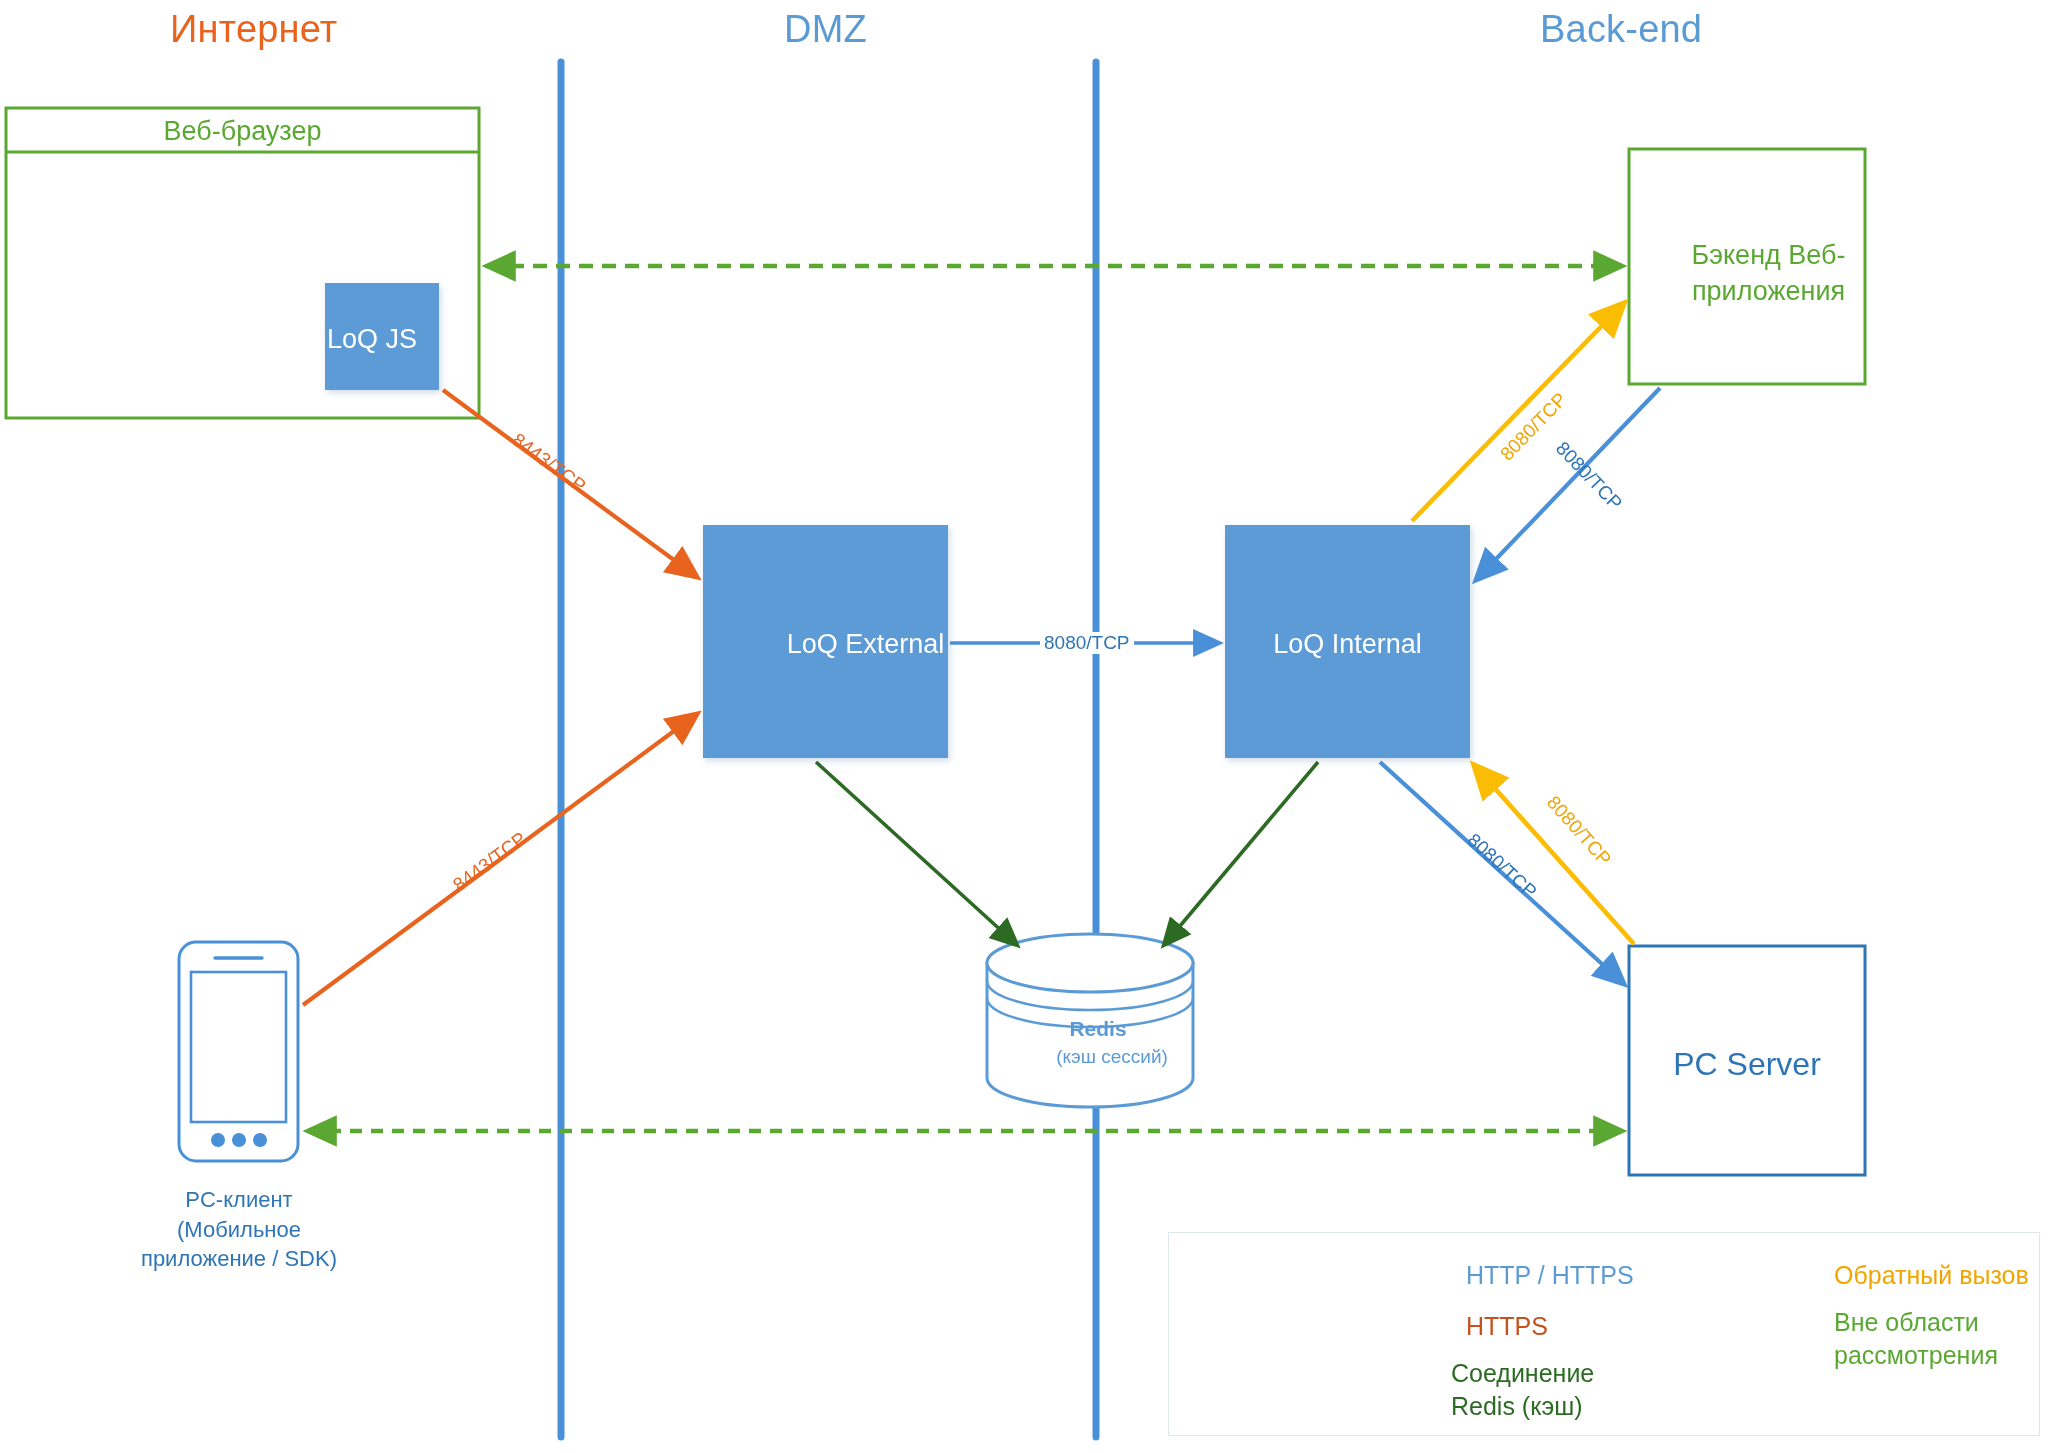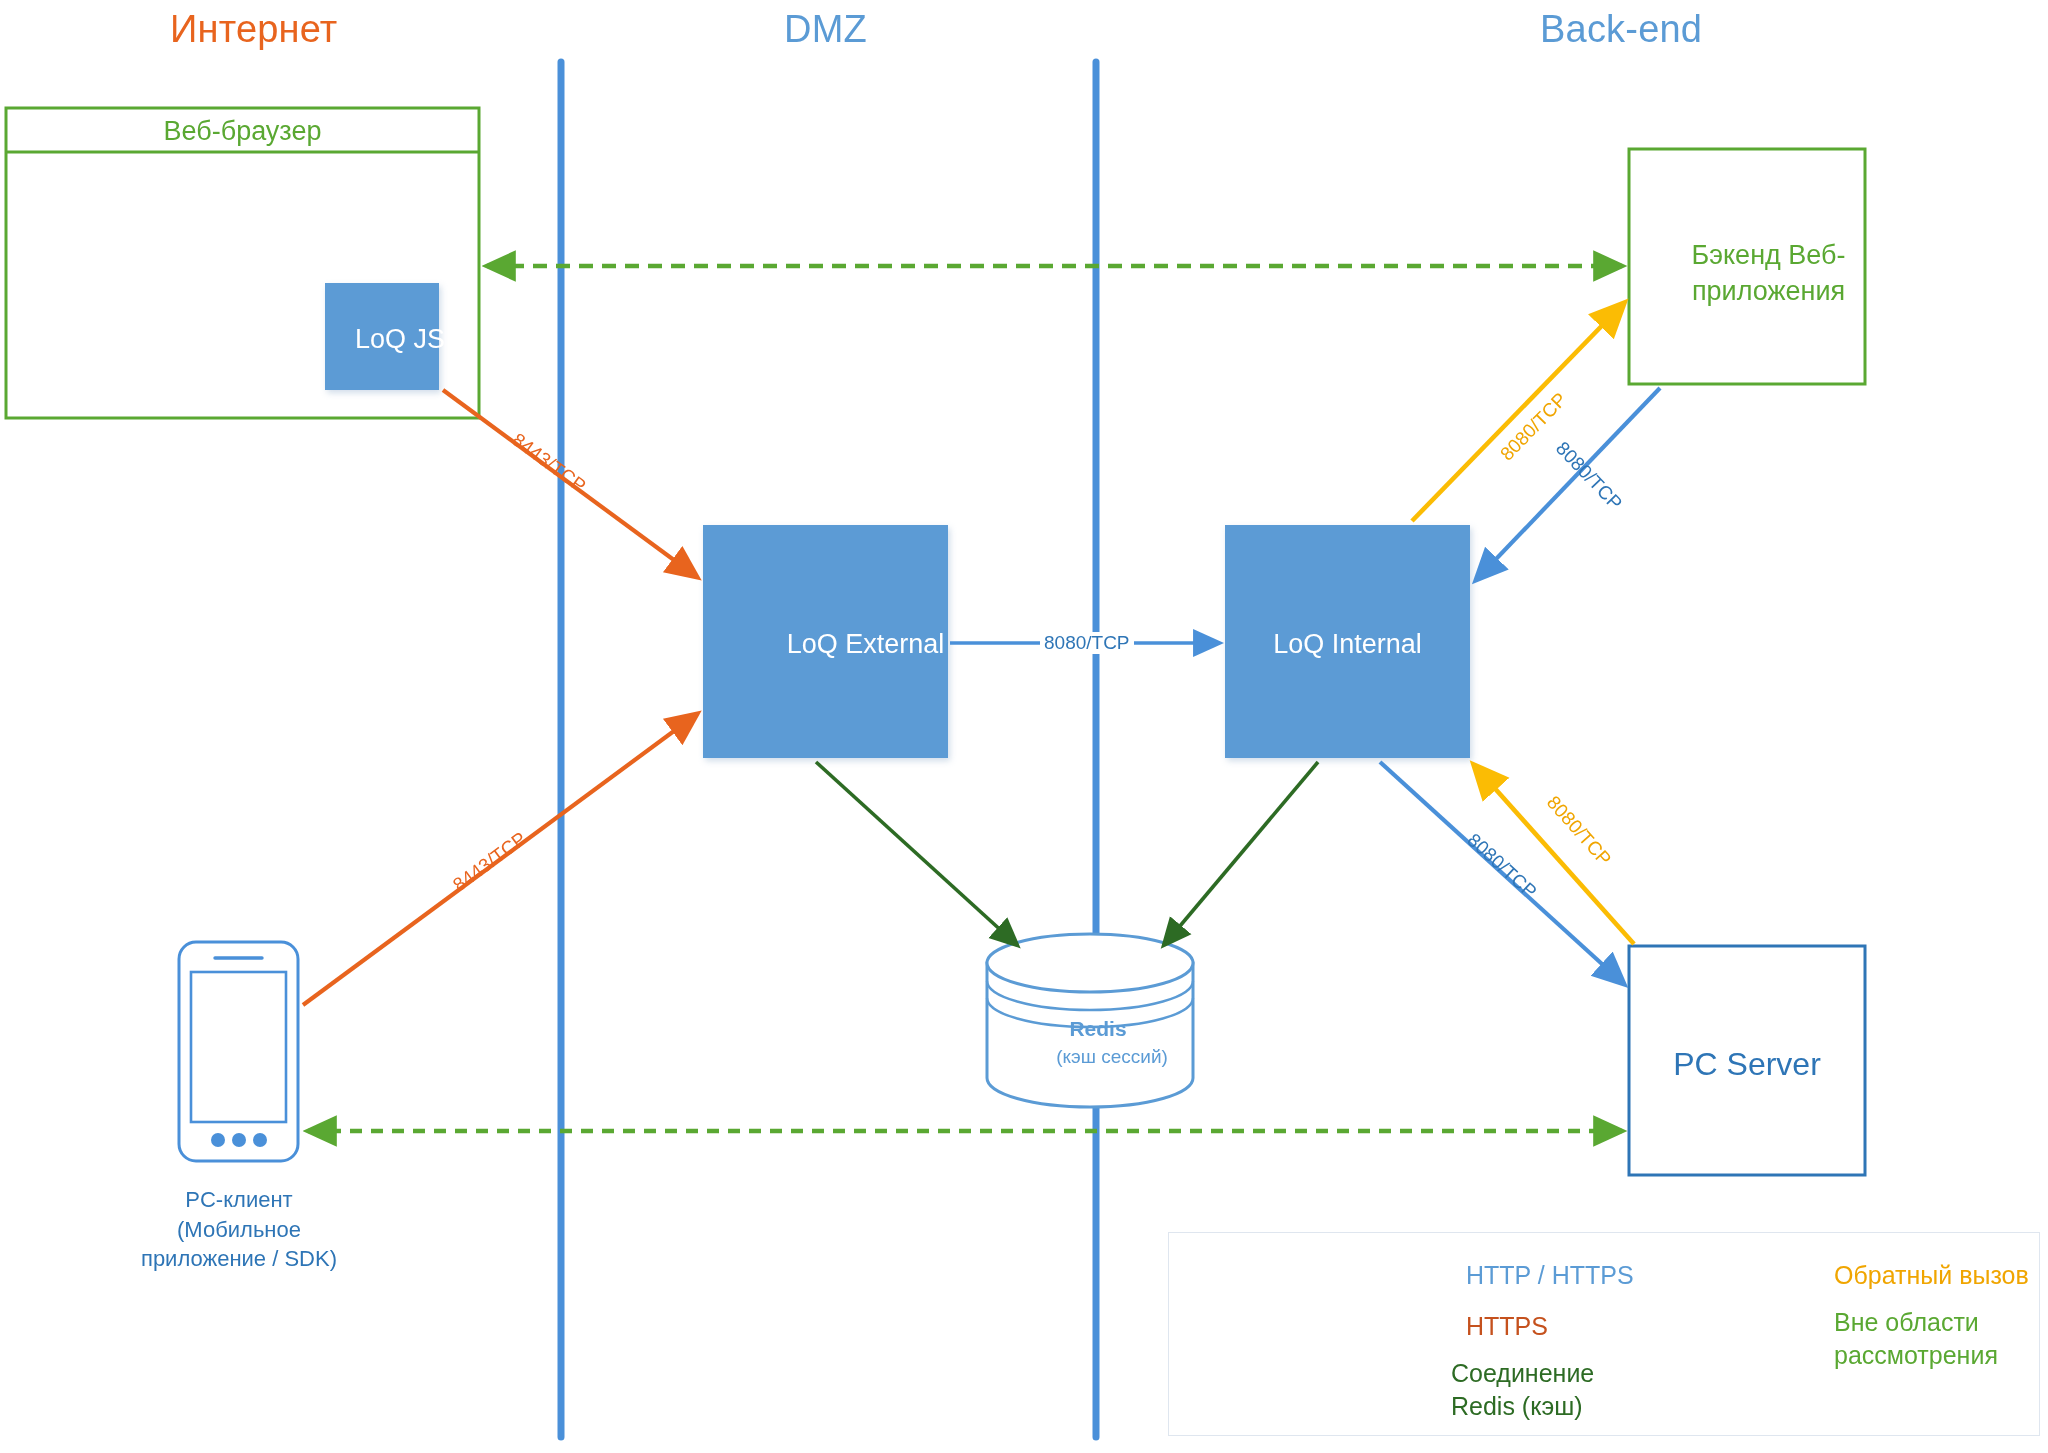--- a/index.html
+++ b/index.html
@@ -176,21 +176,21 @@
     <line x1="1630" y1="1275" x2="1812" y2="1275" stroke="#fbbc04" stroke-width="4.4" marker-end="url(#ah-yellow)"></line>
     <line x1="1632" y1="1333" x2="1810" y2="1333" stroke="#5aa832" stroke-width="3.6" stroke-dasharray="13 9" marker-end="url(#ah-green)"></line>
   </svg>
 
   <div class="zone-title" style="left:170px; top:8px; color:#e8641e;">Интернет</div>
   <div class="zone-title" style="left:784px; top:8px; color:#5b9bd5;">DMZ</div>
   <div class="zone-title" style="left:1540px; top:8px; color:#5b9bd5;">Back-end</div>
 
   <div class="node-label green-box-label" style="left:6px; top:114px; width:473px;">Веб-браузер</div>
 
-  <div class="node-label blue-box-label" style="left:325px; top:322px; width:94px;padding-left:28px;">LoQ JS</div>
+  <div class="node-label blue-box-label" style="left:325px; top:322px; width:94px;">LoQ JS</div>
 
   <div class="node-label blue-box-label" style="left:743px; top:627px; width:245px;">LoQ External</div>
 
   <div class="node-label blue-box-label" style="left:1225px; top:627px; width:245px;">LoQ Internal</div>
 
   <div class="node-label green-box-label" style="left:1629px; top:238px; width:279px;">Бэкенд Веб-
 приложения</div>
 
   <div class="node-label blue-outline-label" style="left:1629px; top:1043px; width:236px;">PC Server</div>
 

